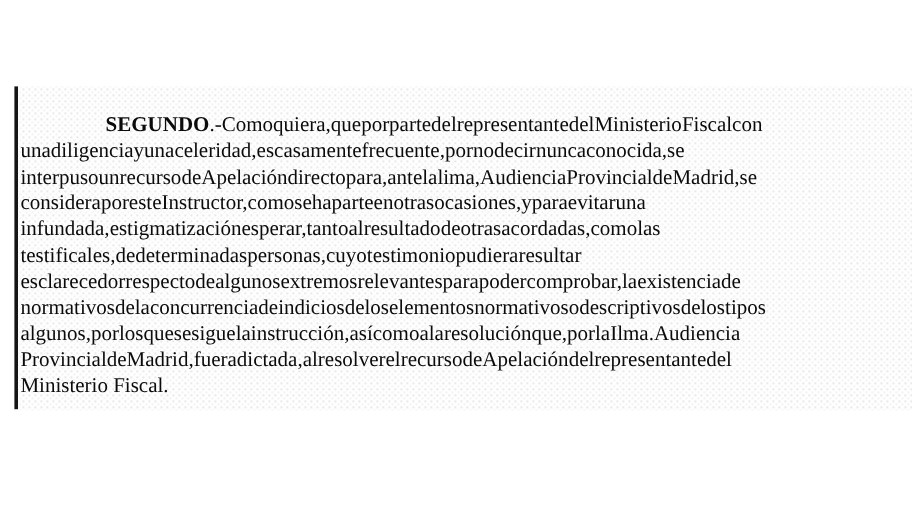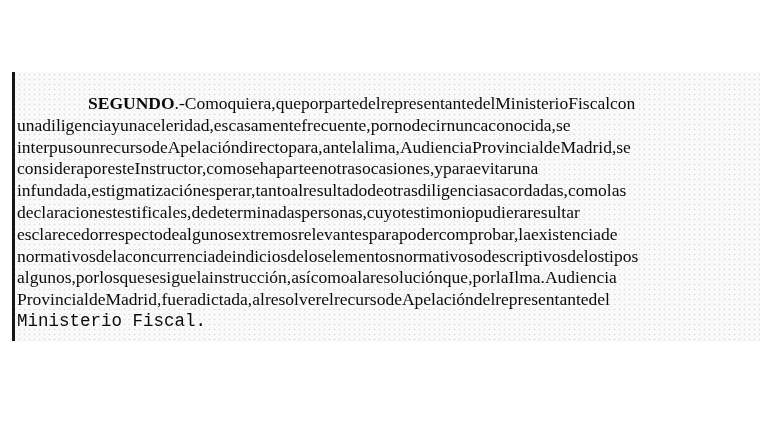--- a/index.html
+++ b/index.html
@@ -52,21 +52,20 @@
     height: 21.8px;
     line-height: 21.8px;
     white-space: nowrap;
     overflow: visible;
   }
   .line > span { flex: 0 0 auto; }
   .line.indent { padding-left: 71px; }
   .line.plain {
     display: block;
     text-align: left;
-    font-family: Liberation Mono, monospace;
   }
   .line b { font-weight: bold; }
 </style>
 </head>
 <body>
 
 <div class="page">
   <div class="scan">
     <div class="rule"></div>
     <div class="para" id="para">
@@ -135,27 +134,25 @@
         </div>
         <div class="line">
           <span>infundada,</span>
           <span>estigmatización</span>
           <span>esperar,</span>
           <span>tanto</span>
           <span>al</span>
           <span>resultado</span>
           <span>de</span>
           <span>otras</span>
-          <span>diligencias</span>
           <span>acordadas,</span>
           <span>como</span>
           <span>las</span>
         </div>
         <div class="line">
-          <span>declaraciones</span>
           <span>testificales,</span>
           <span>de</span>
           <span>determinadas</span>
           <span>personas,</span>
           <span>cuyo</span>
           <span>testimonio</span>
           <span>pudiera</span>
           <span>resultar</span>
         </div>
         <div class="line">

